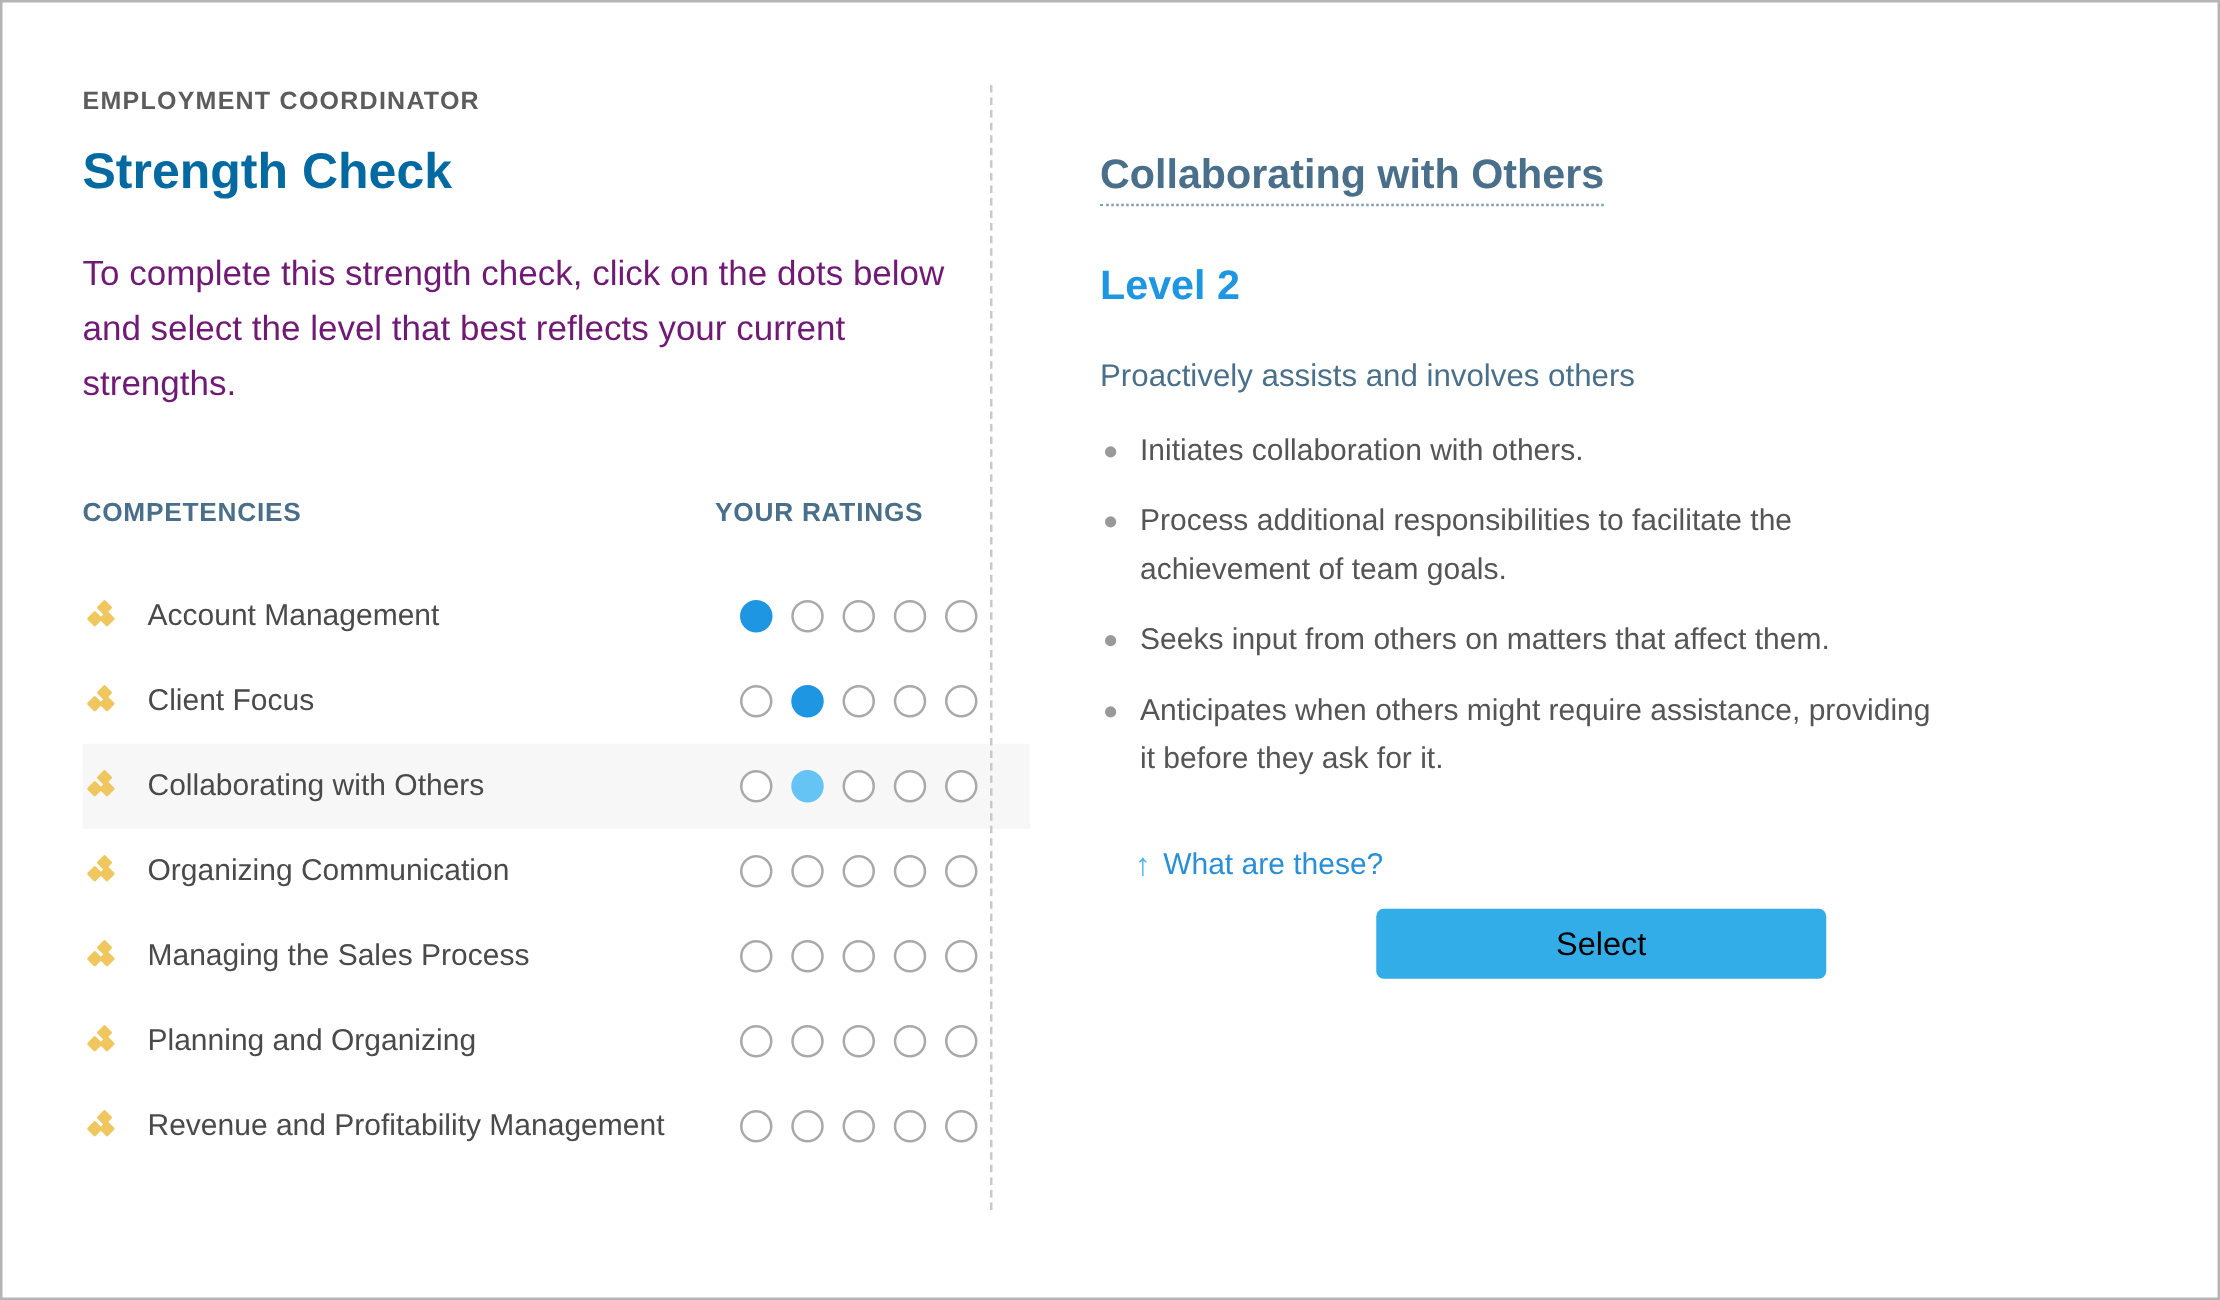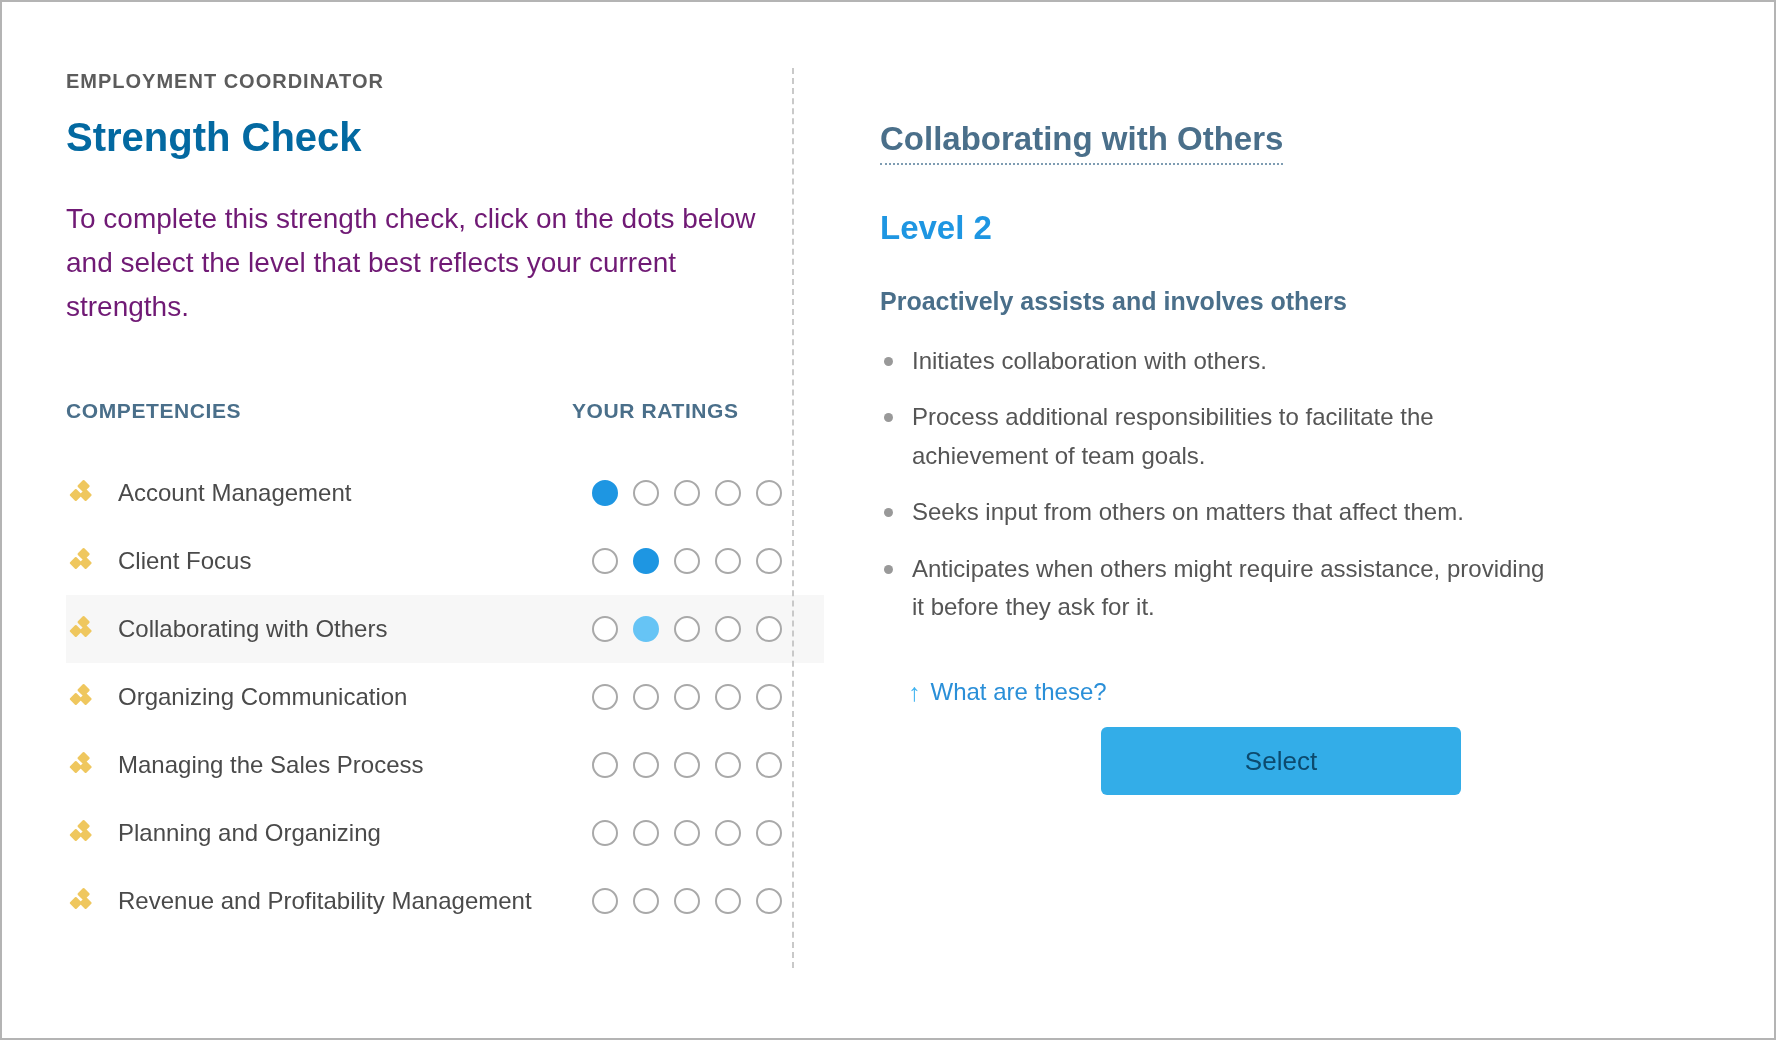--- a/index.html
+++ b/index.html
@@ -158,21 +158,21 @@
     cursor: pointer;
   }
   .detail-level {
     font-size: 33px;
     font-weight: bold;
     color: #1e96e2;
     margin: 0 0 40px 0;
   }
   .detail-sub {
     font-size: 25px;
-    font-weight: bold;
+    font-weight: normal;
     color: #4a6f8a;
     margin: 16px 0 26px 0;
   }
   .bullets {
     margin: 0;
     padding: 0;
     list-style: none;
     max-width: 680px;
   }
   .bullets li {
@@ -216,25 +216,25 @@
     position: absolute;
     left: 0;
     right: 0;
     top: 725px;
     display: flex;
     justify-content: center;
     padding-right: 36px;
   }
   .select-btn {
     background: #33ade8;
-    color: #0c4a6e;
+    color: #000000;
     border: none;
     border-radius: 6px;
     width: 360px;
-    height: 68px;
+    height: 56px;
     font-family: "Liberation Sans", sans-serif;
     font-size: 26px;
     cursor: pointer;
   }
 </style>
 </head>
 <body>
 
 <div id="page">
   <div class="panes">

